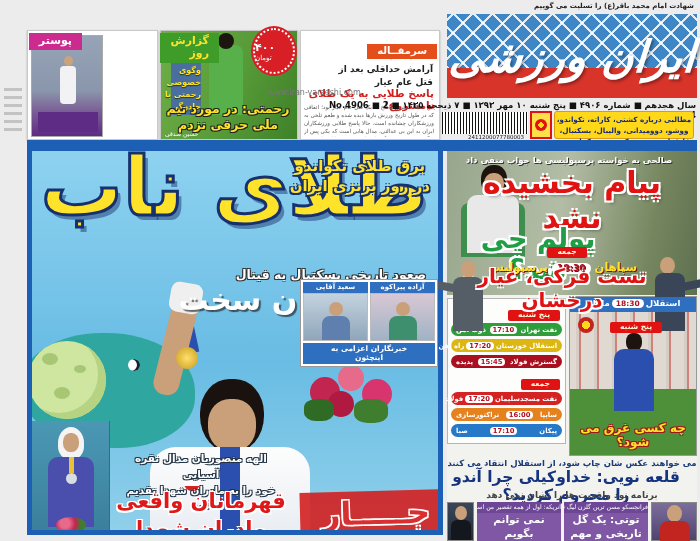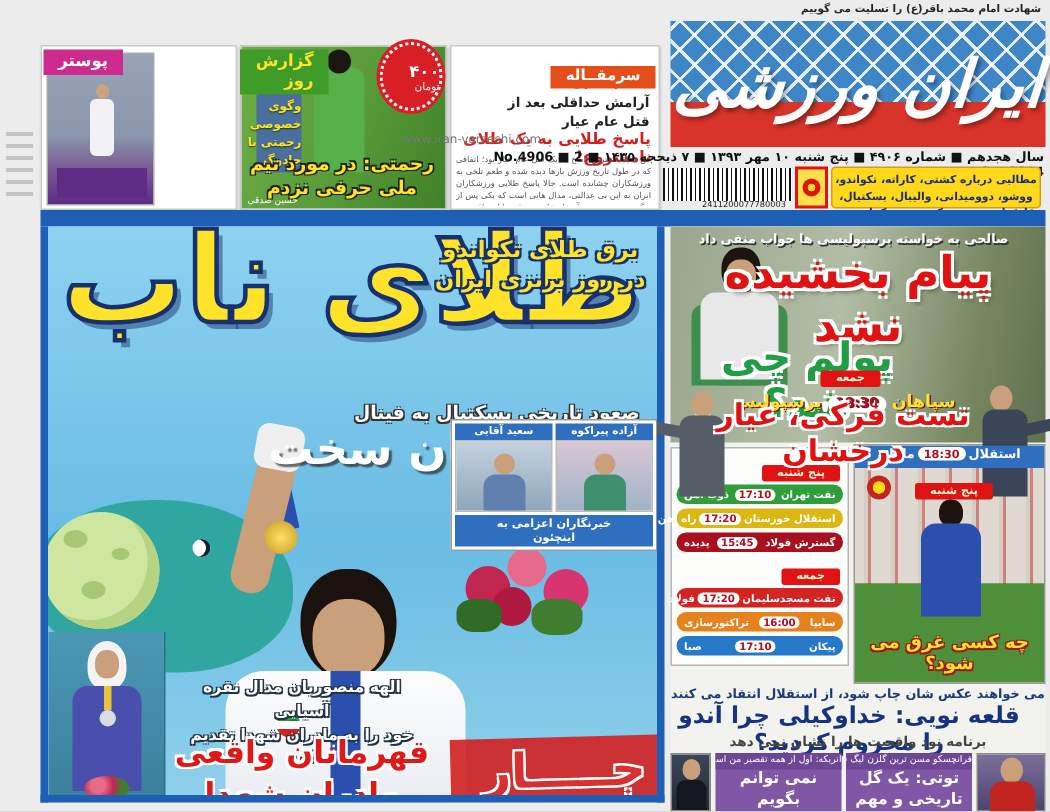--- a/index.html
+++ b/index.html
@@ -40,21 +40,21 @@
   .edit-body { position:absolute; right:5px; top:72px; width:130px; height:34px; overflow:hidden; font-size:5.6px; color:#555; text-align:justify; line-height:1.45; }
 
   
   .masthead { position:absolute; right:3px; top:14px; width:250px; height:84px; }
   .mast-blue { position:absolute; inset:0 0 30px 0; background:#3f86c6;
     background-image:repeating-linear-gradient(45deg, rgba(255,255,255,.85) 0 2px, transparent 2px 14px),
                      repeating-linear-gradient(-45deg, rgba(255,255,255,.85) 0 2px, transparent 2px 14px); }
   .mast-red { position:absolute; left:0; right:0; bottom:0; height:30px; background:#d8342a; }
   .mast-title { position:absolute; inset:0; display:flex; align-items:center; justify-content:center; font-size:44px; font-weight:bold; font-style:italic; color:#fff; text-shadow:2px 2px 3px rgba(0,0,0,.35); transform:skewX(-4deg); }
   .condolence { position:absolute; right:6px; top:2px; font-size:7px; font-weight:bold; color:#222; }
-  .price-badge { position:absolute; left:253px; top:28px; width:42px; height:46px; background:#d81f26; border-radius:50%; border:2px dotted #fff; box-shadow:0 0 0 2px #d81f26; color:#fff; display:flex; flex-direction:column; align-items:flex-start; justify-content:center; z-index:6; }
+  .price-badge { position:absolute; left:253px; top:28px; width:42px; height:46px; background:#d81f26; border-radius:50%; border:2px dotted #fff; box-shadow:0 0 0 2px #d81f26; color:#fff; display:flex; flex-direction:column; align-items:flex-end; justify-content:center; z-index:6; }
   .price-badge .num { font-size:11px; font-weight:bold; }
   .price-badge .unit { font-size:7px; }
   .dateline { position:absolute; right:4px; top:100px; width:370px; font-size:8.5px; font-weight:bold; color:#111; text-align:right; }
   .website { position:absolute; left:268px; top:88px; font-size:8px; color:#777; direction:ltr; }
   .topics-box { position:absolute; right:6px; top:111px; width:140px; height:28px; background:#ffd919; border:1px solid #d89b12; border-radius:3px; font-size:7.2px; font-weight:bold; color:#1a2a7a; text-align:center; line-height:1.55; padding-top:2px; }
   .afc-box { position:absolute; right:148px; top:111px; width:22px; height:28px; background:#ffe04a; border:2px solid #e01212; }
   .afc-box:before { content:""; position:absolute; left:3px; top:6px; width:12px; height:12px; border-radius:50%; background:radial-gradient(#ffd919 30%, #e01212 32%); }
   .barcode { position:absolute; right:172px; top:112px; width:86px; height:22px; background:repeating-linear-gradient(90deg,#111 0 1px,#fff 1px 3px); }
   .barcode-num { position:absolute; right:176px; top:134px; font-size:5.5px; color:#222; direction:ltr; }
   .print-marks { position:absolute; left:4px; top:88px; width:18px; height:48px; background:repeating-linear-gradient(#9a9a9a 0 3px, transparent 3px 8px); opacity:.5; }

